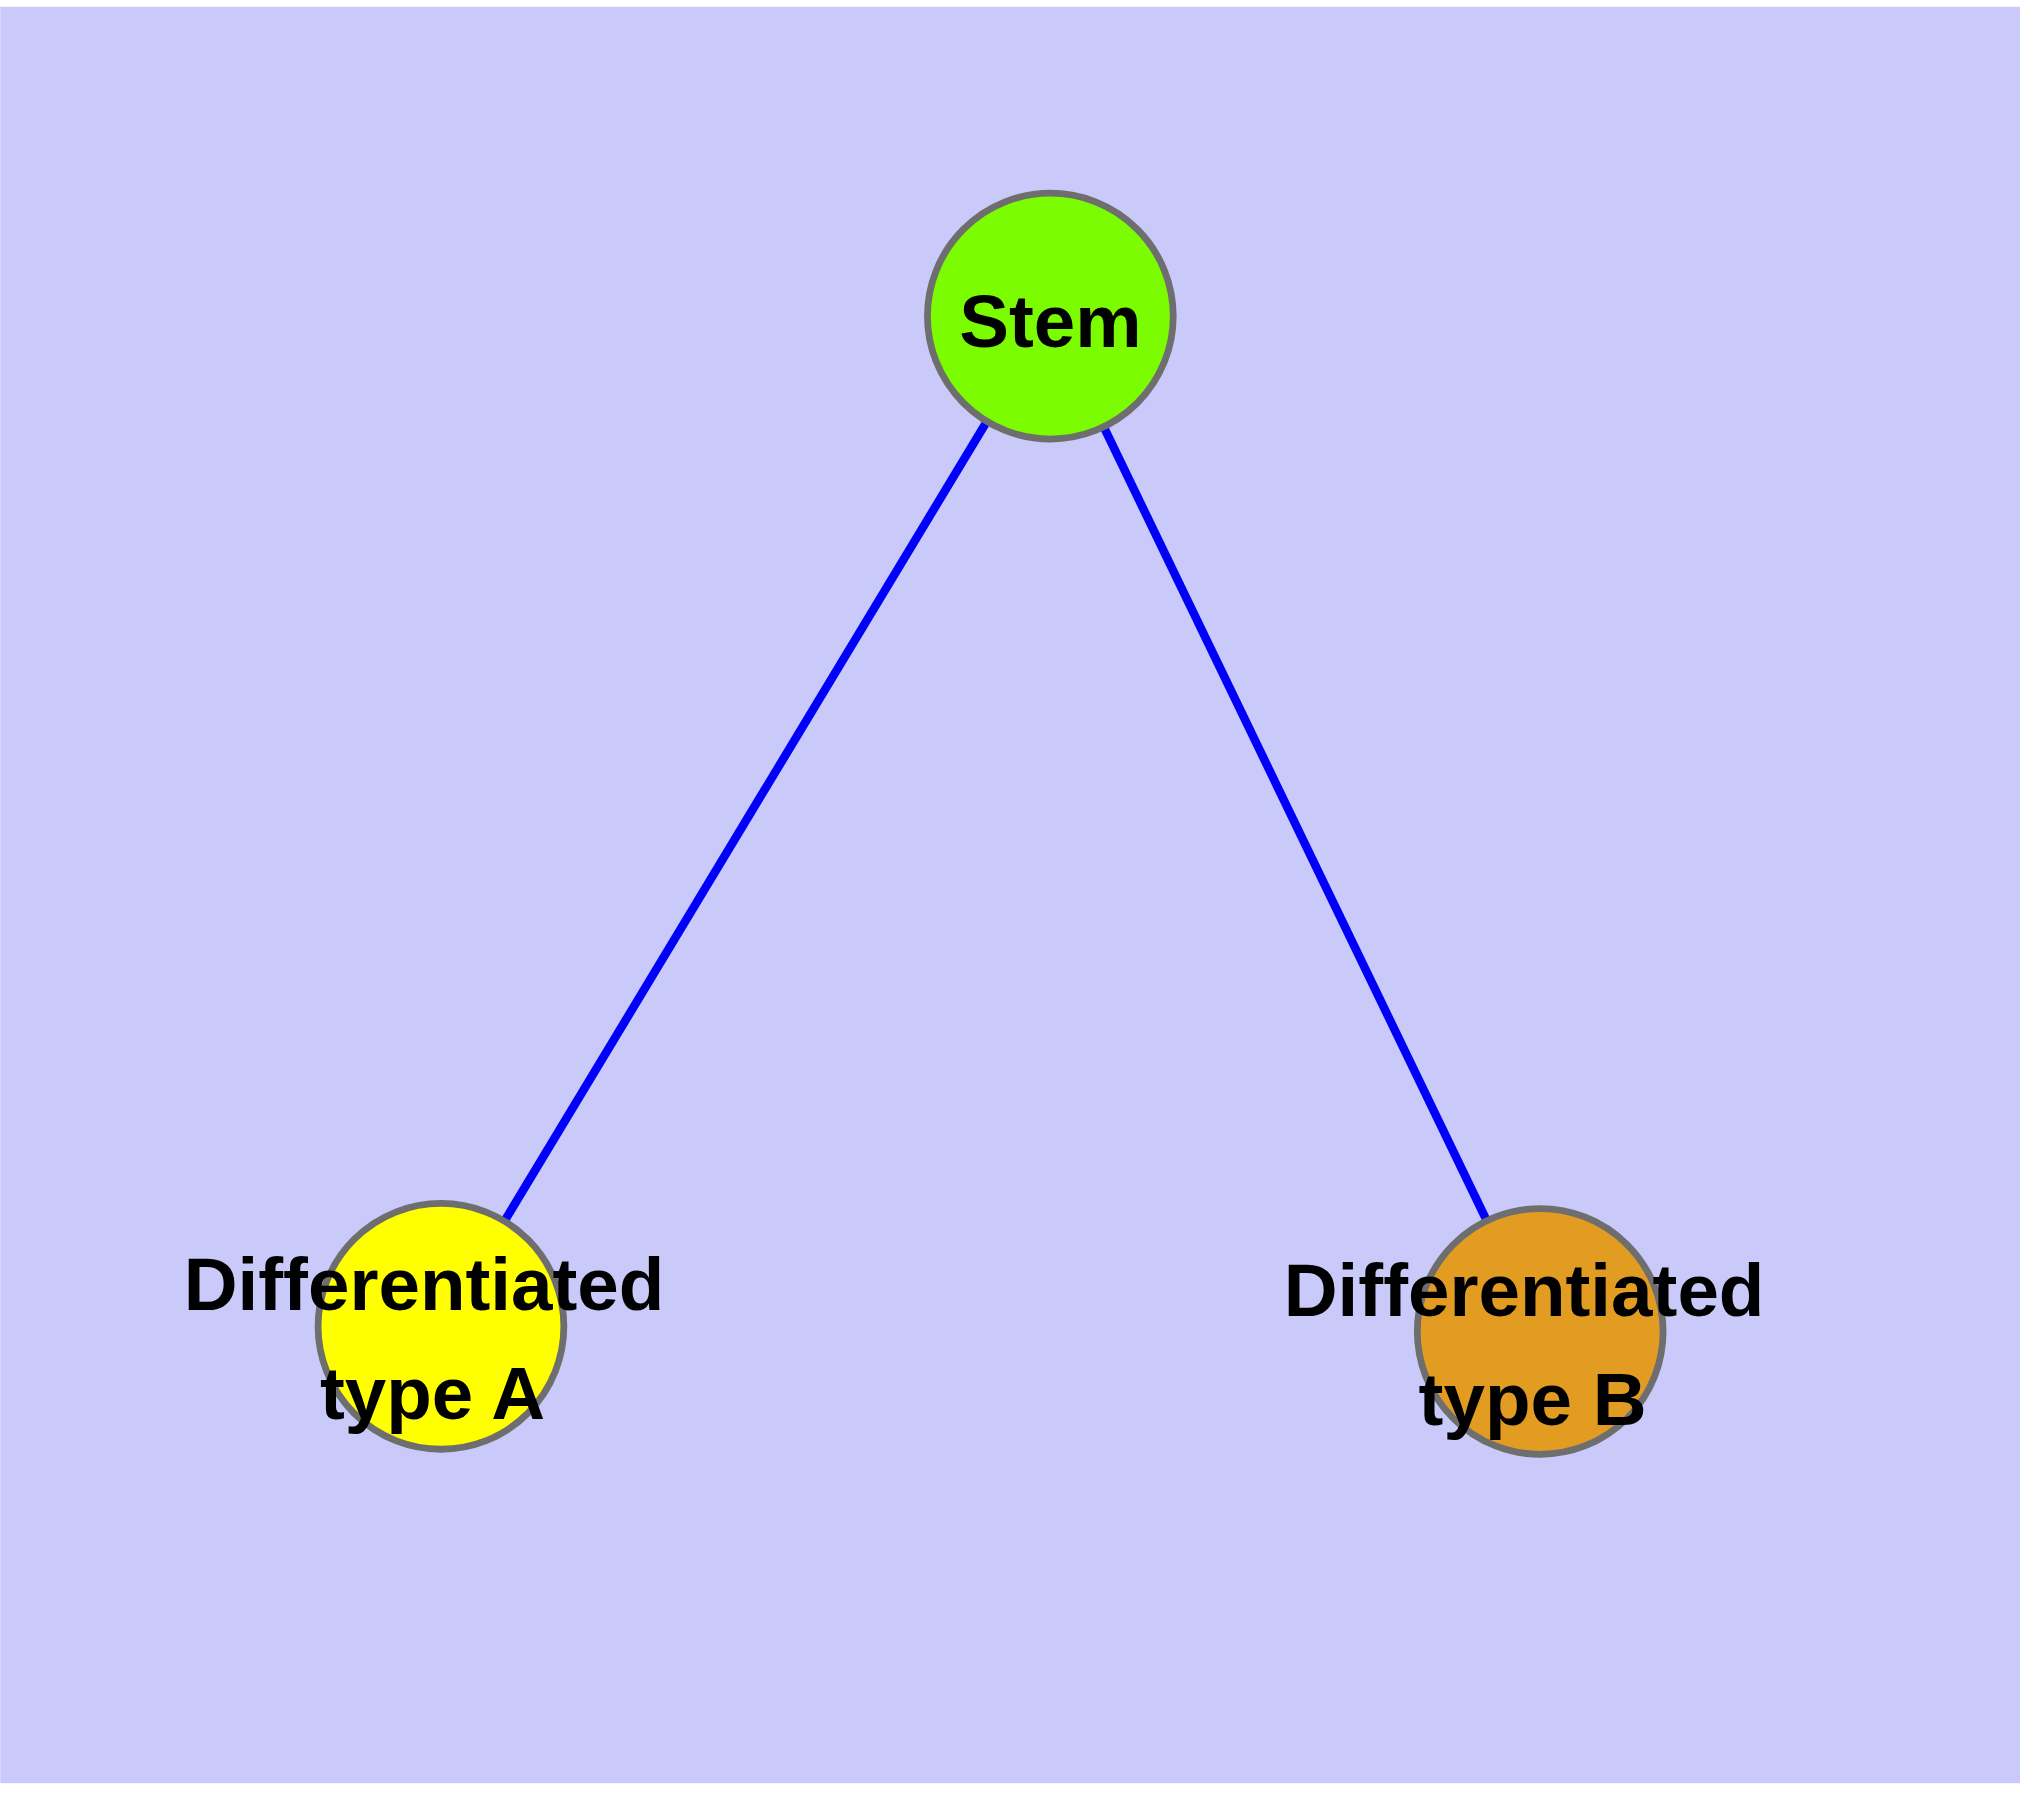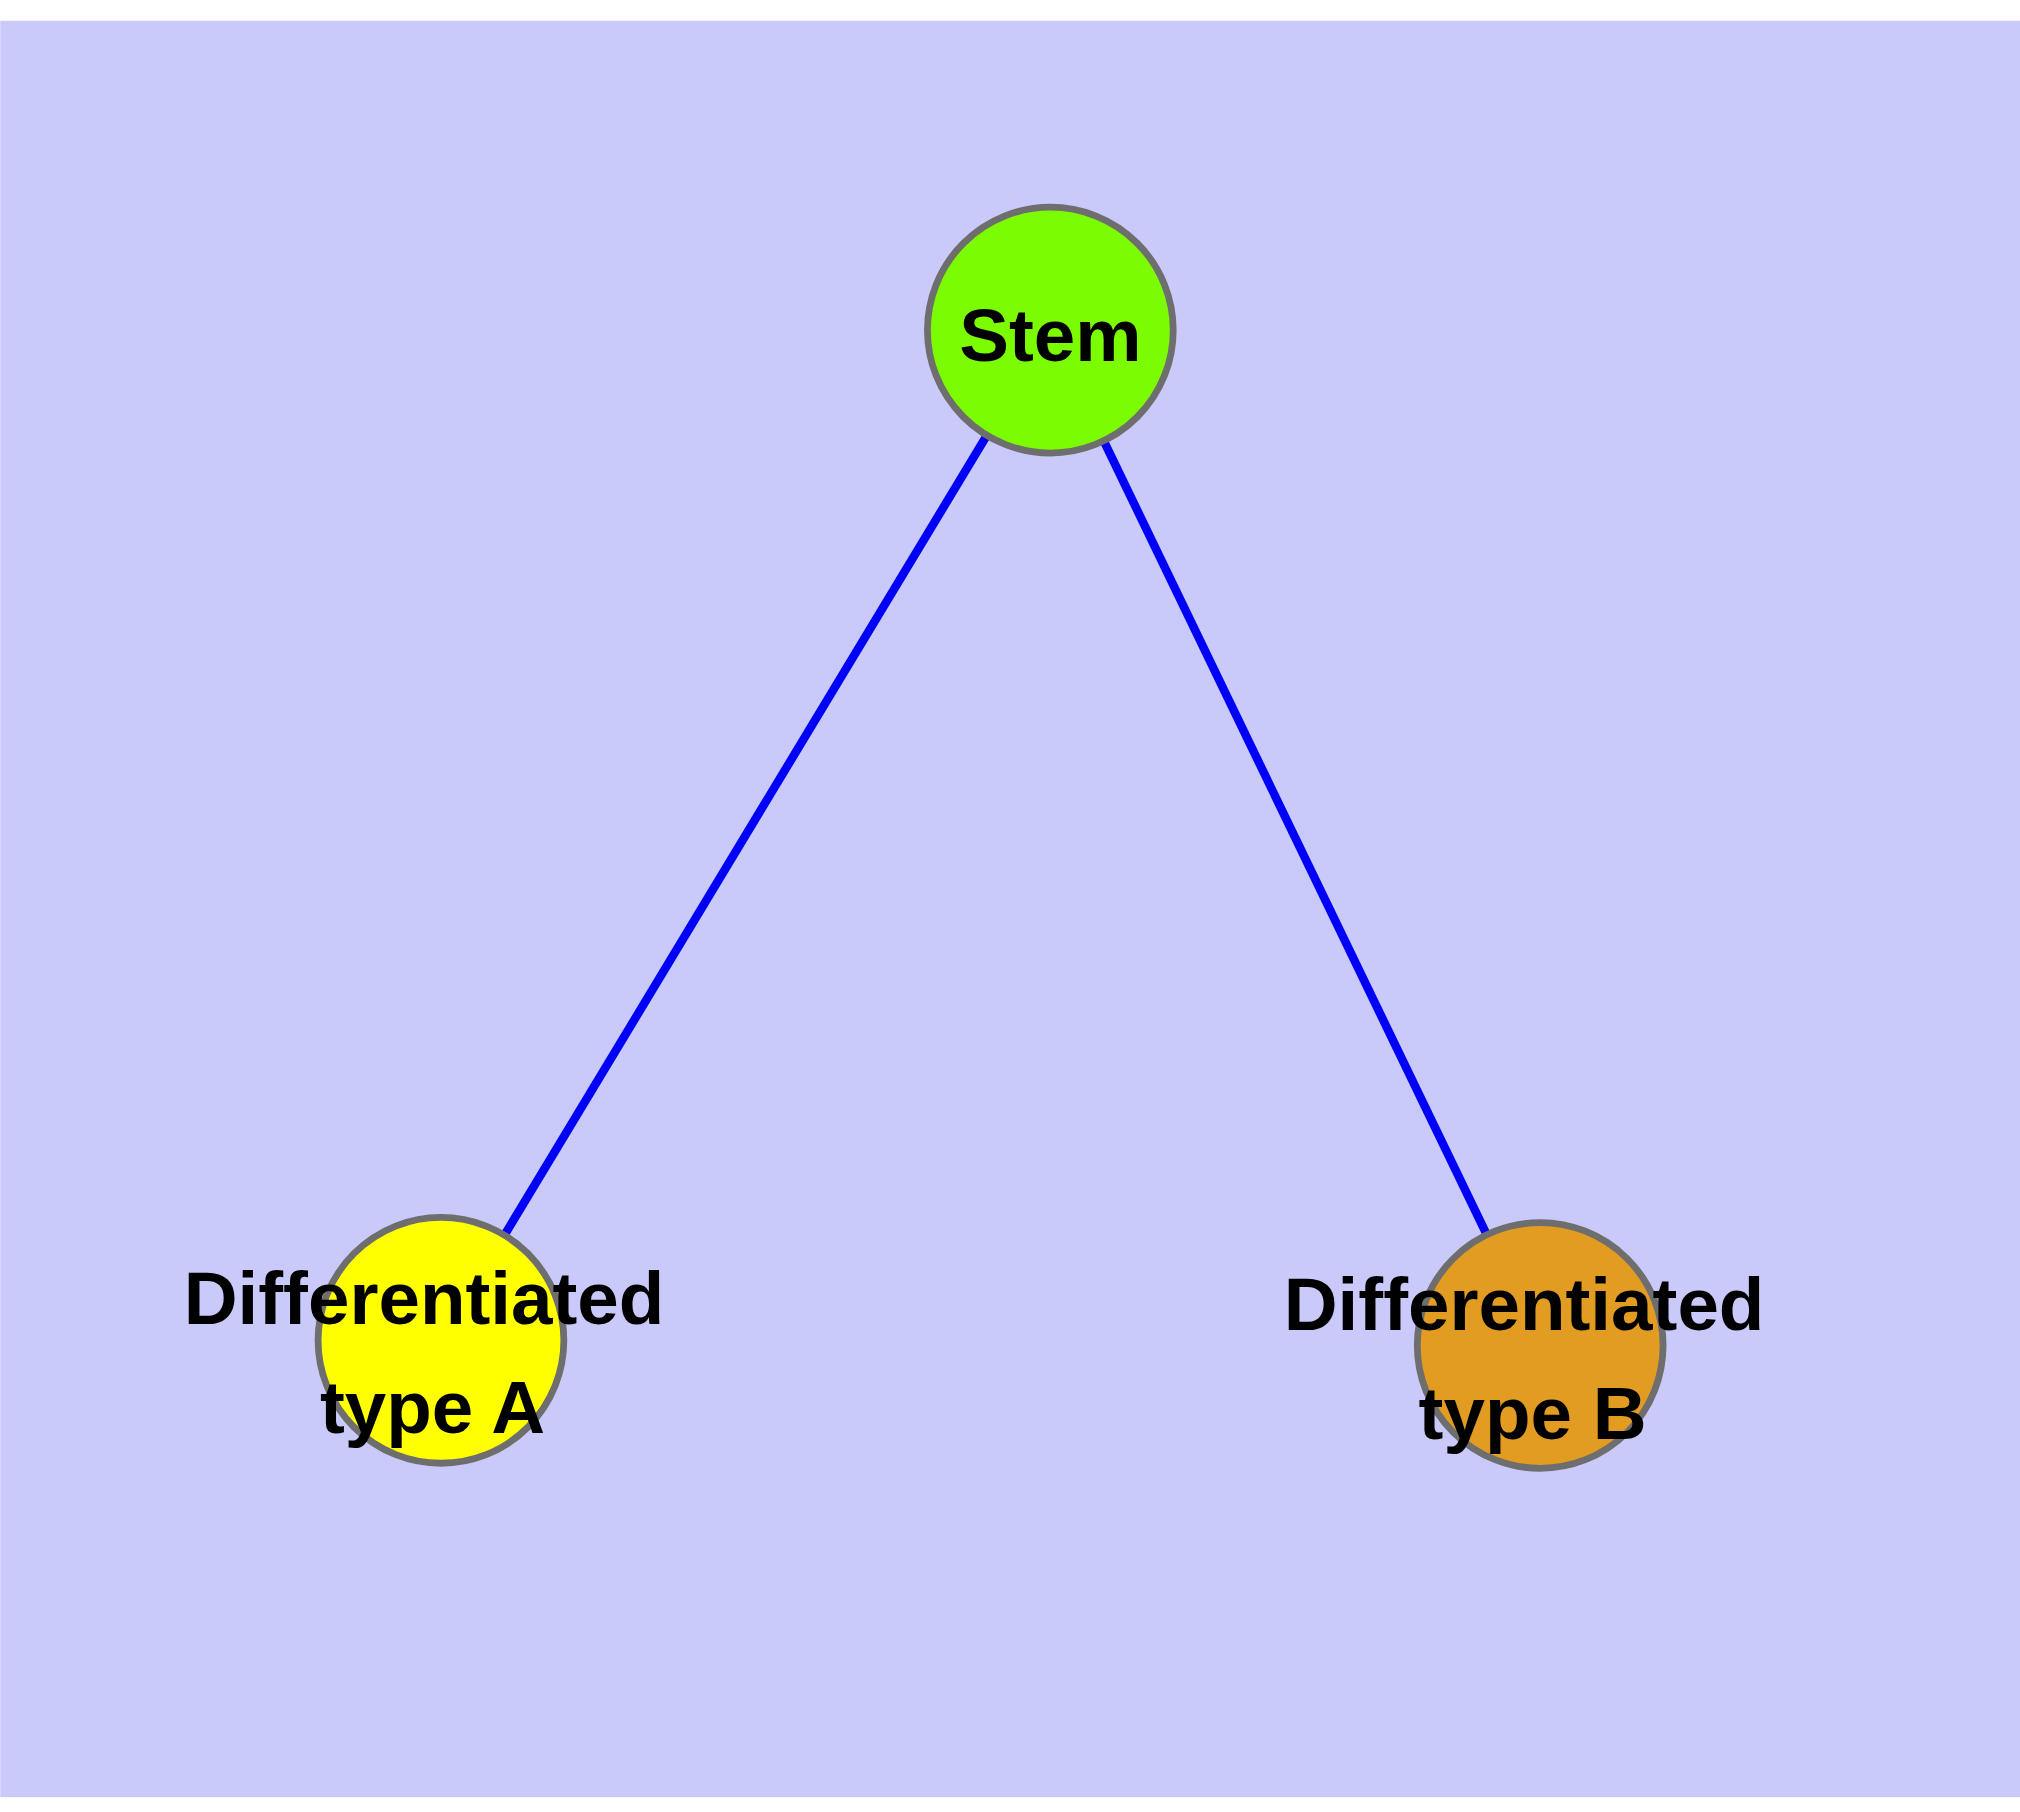--- a/index.html
+++ b/index.html
@@ -7,21 +7,20 @@
     padding: 0;
     background: #ffffff;
     width: 2021px;
     height: 1812px;
     overflow: hidden;
   }
   .canvas-wrap {
     position: relative;
     width: 2021px;
     height: 1720px;
-    margin-top: 14px;
   }
   svg { display: block; }
   .edge {
     stroke-width: 10px;
     stroke-linecap: butt;
   }
   .node {
     stroke-width: 8px;
   }
   .node-label {

